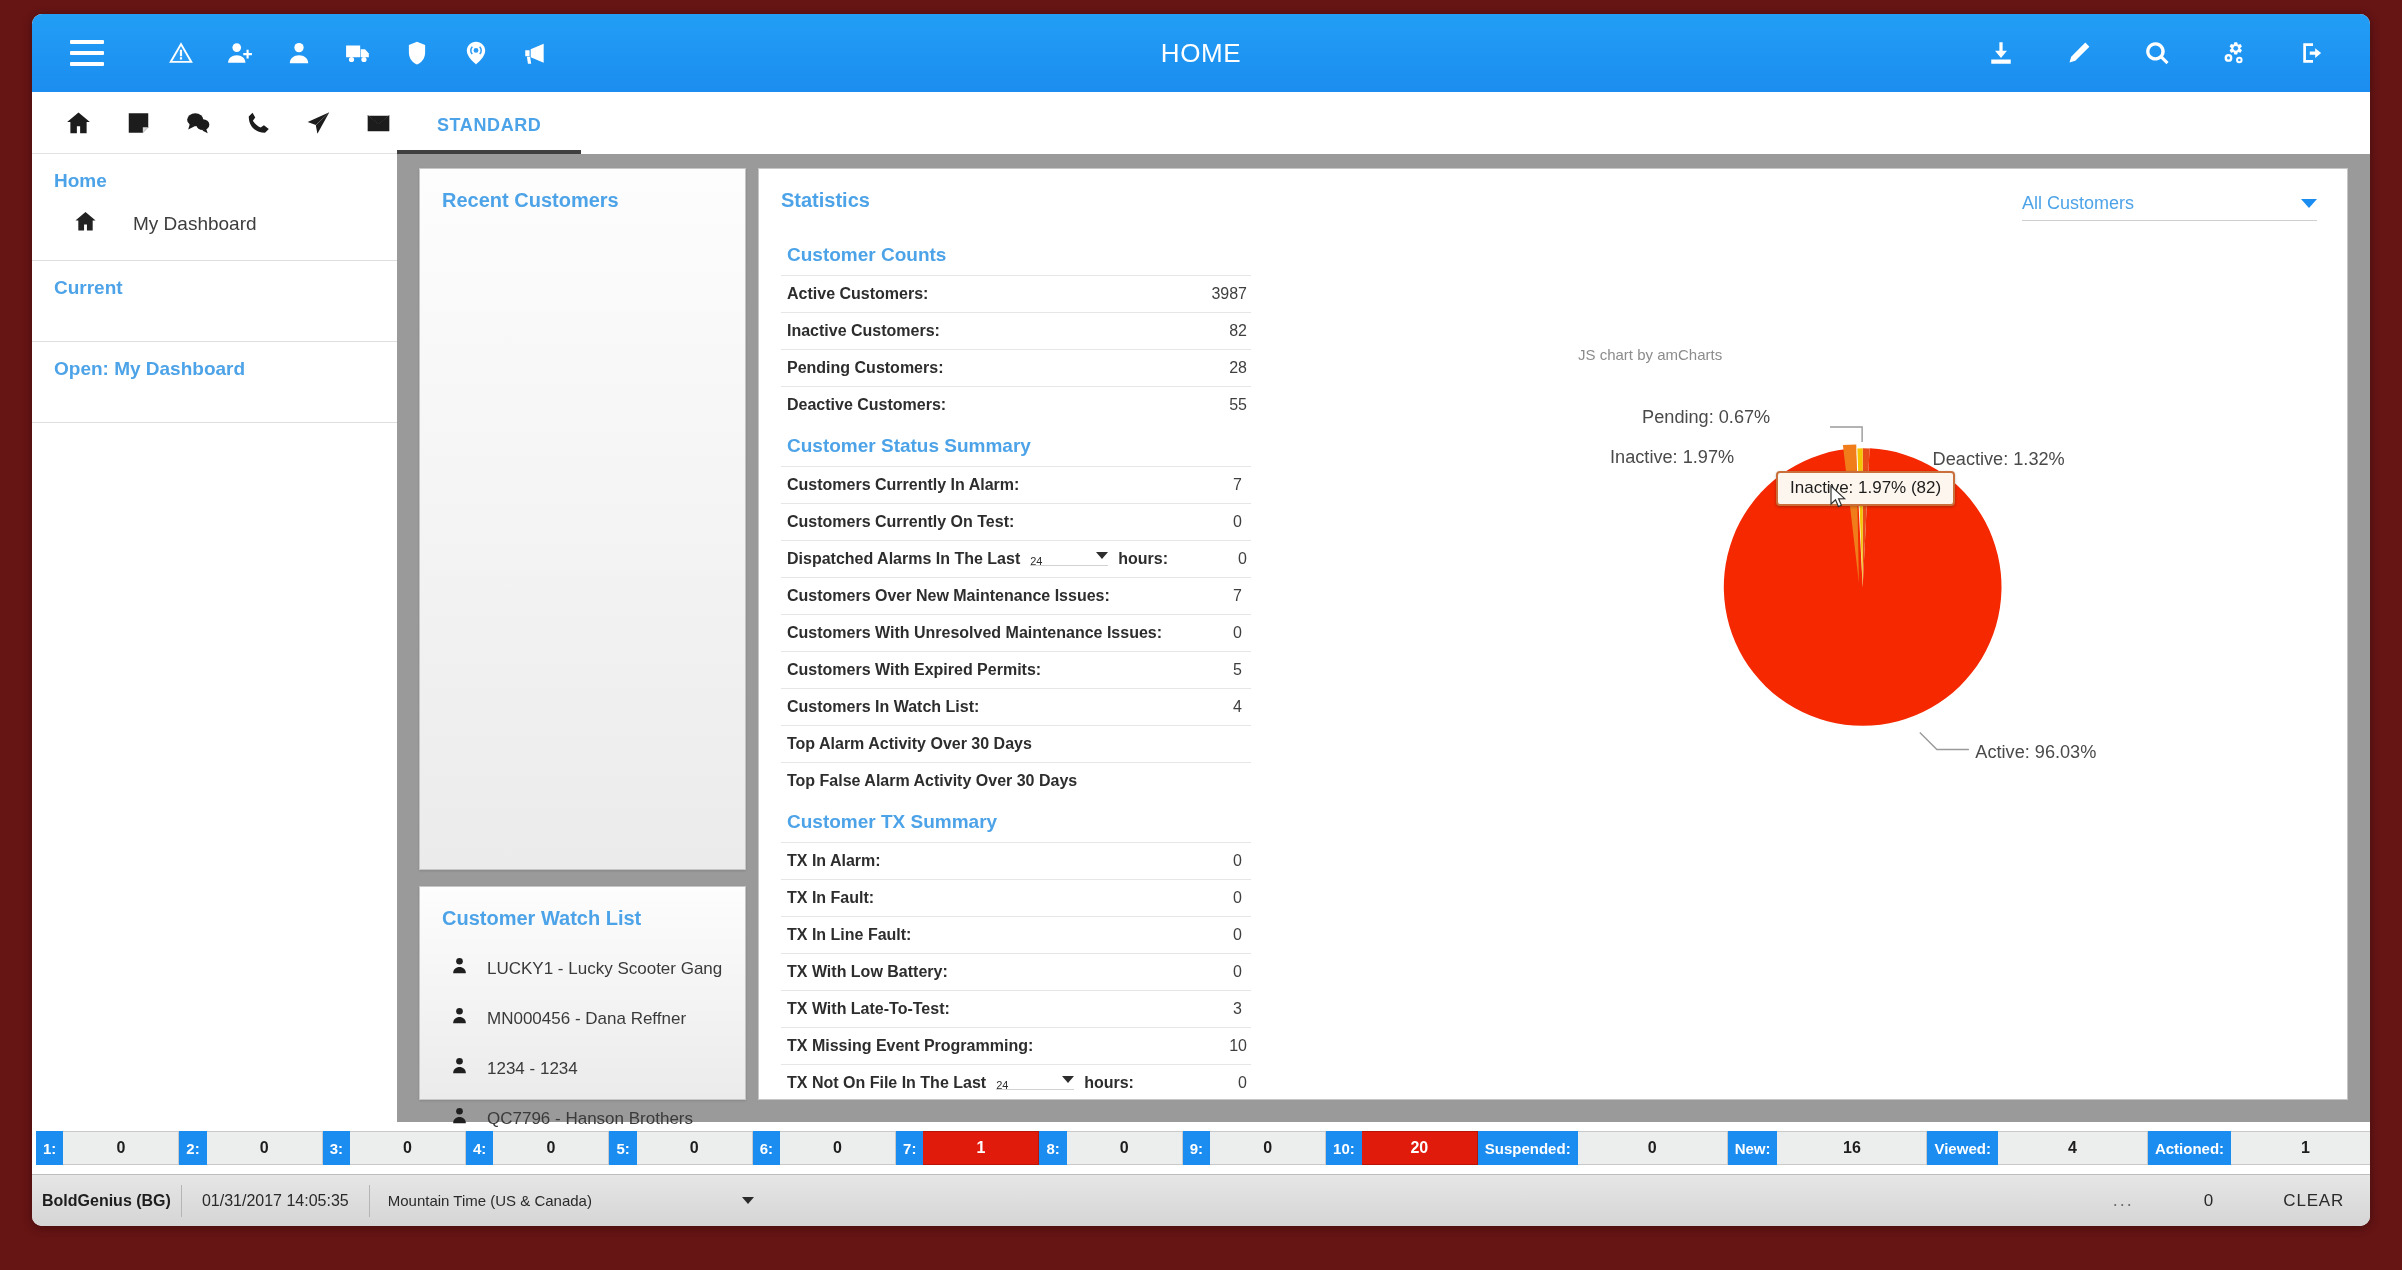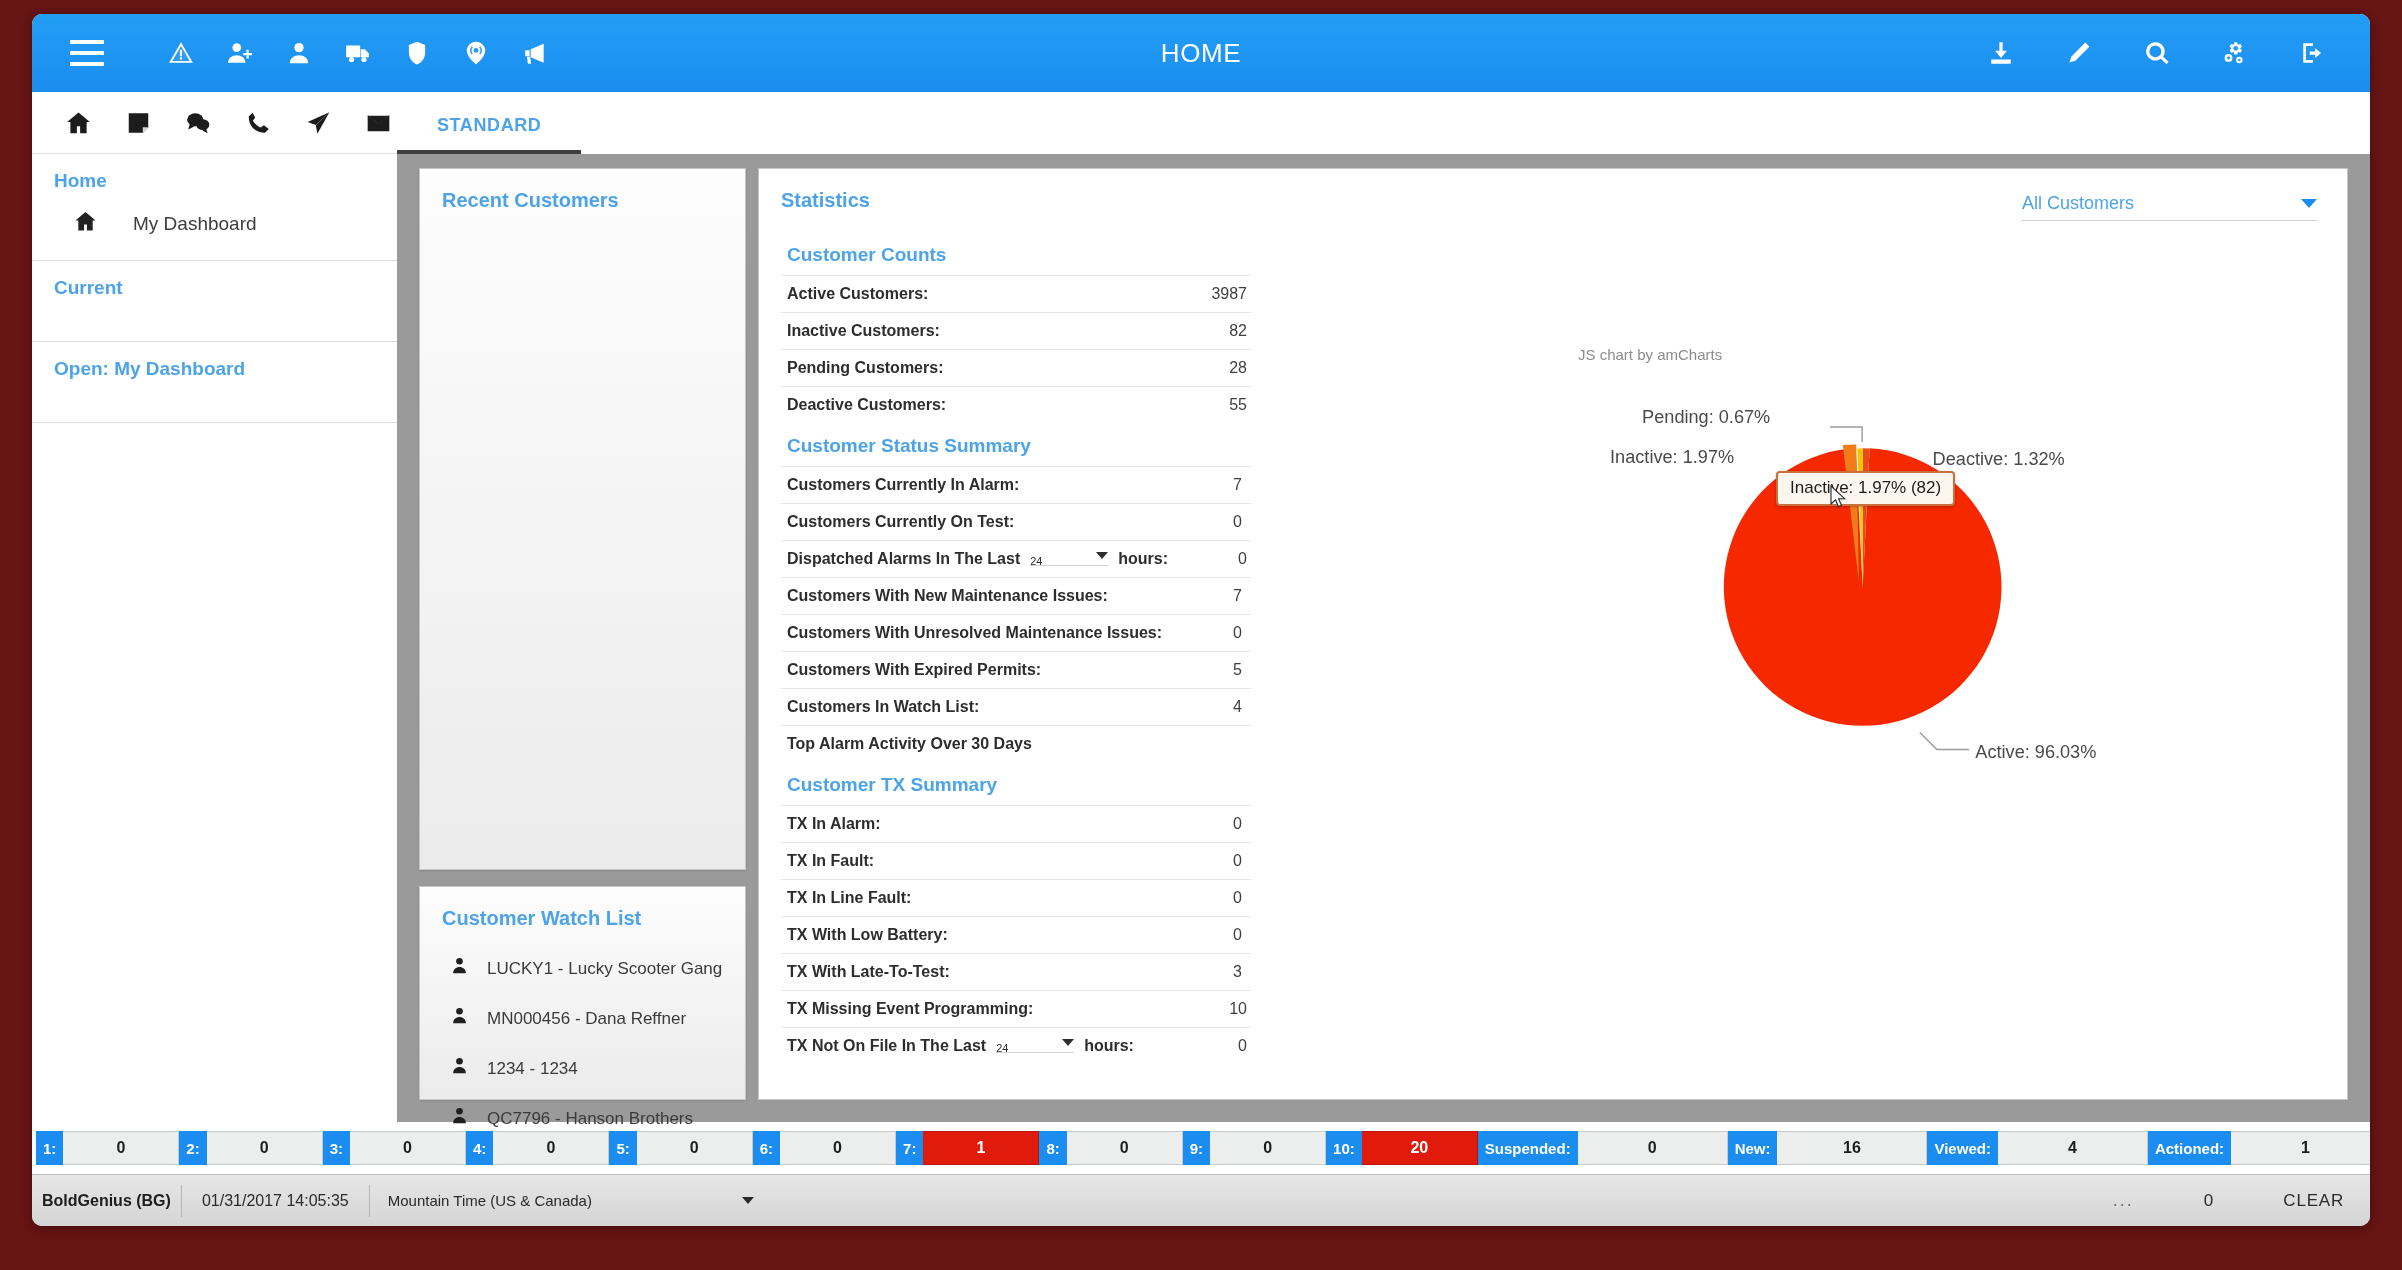--- a/index.html
+++ b/index.html
@@ -412,37 +412,41 @@
             <div class="srow">
               <span class="lbl">Dispatched Alarms In The Last</span>
               <span class="mini-select">
                 <b>24</b>
                 <i class="caret2"></i>
               </span>
               <span class="hrs">hours:</span>
               <span class="val narrow">0</span>
             </div>
             <div class="srow">
-              <span class="lbl">Customers With New Maintenance Issues:</span>
+              <span class="lbl">Customers Over New Maintenance Issues:</span>
               <span class="val">7</span>
             </div>
             <div class="srow">
               <span class="lbl">Customers With Unresolved Maintenance Issues:</span>
               <span class="val">0</span>
             </div>
             <div class="srow">
               <span class="lbl">Customers With Expired Permits:</span>
               <span class="val">5</span>
             </div>
             <div class="srow">
               <span class="lbl">Customers In Watch List:</span>
               <span class="val">4</span>
             </div>
             <div class="srow">
               <span class="lbl">Top Alarm Activity Over 30 Days</span>
+              <span class="val"></span>
+            </div>
+            <div class="srow">
+              <span class="lbl">Top False Alarm Activity Over 30 Days</span>
               <span class="val"></span>
             </div>
             <div class="sec-head">Customer TX Summary</div>
             <div class="srow">
               <span class="lbl">TX In Alarm:</span>
               <span class="val">0</span>
             </div>
             <div class="srow">
               <span class="lbl">TX In Fault:</span>
               <span class="val">0</span>

